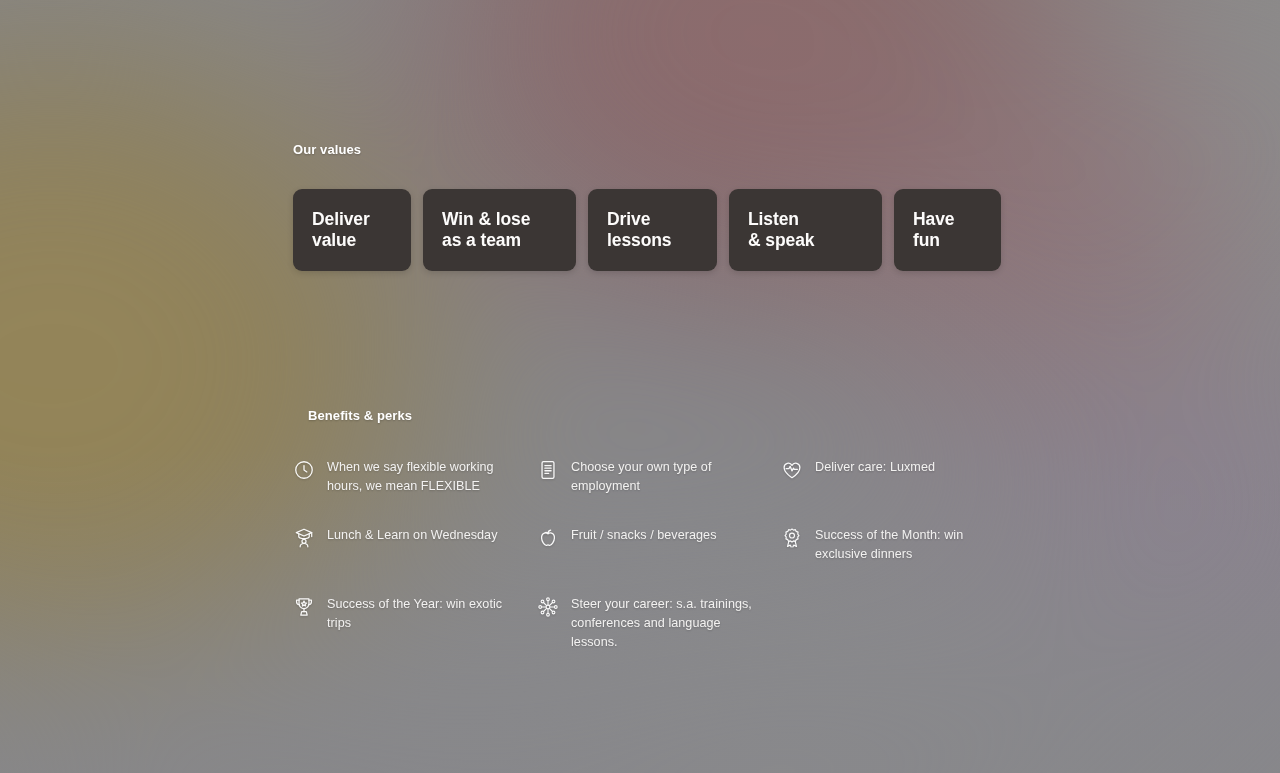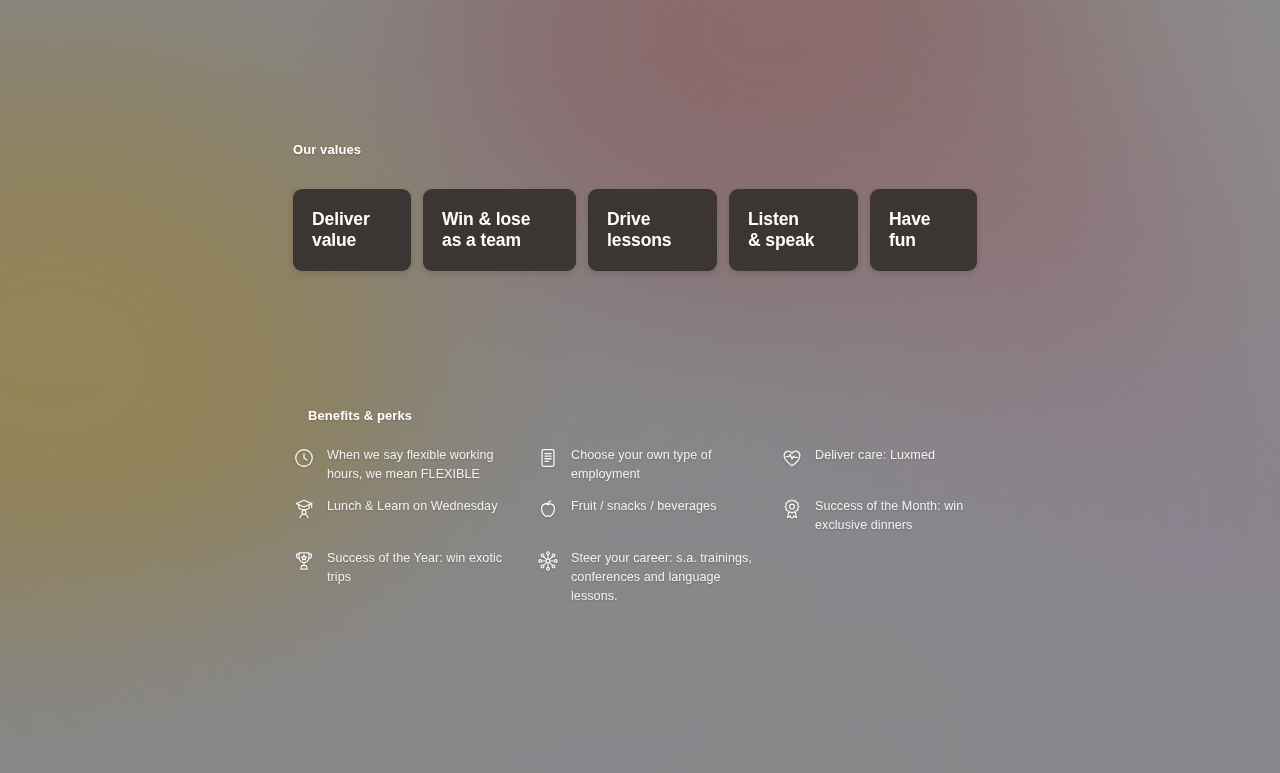--- a/index.html
+++ b/index.html
@@ -140,34 +140,34 @@
     color: #fdfcfb;
     font-size: 17.5px;
     font-weight: 700;
     line-height: 1.18;
     letter-spacing: -0.1px;
     white-space: pre-line;
   }
   .w-deliver { width: 118px; }
   .w-win     { width: 153px; }
   .w-drive   { width: 129px; }
-  .w-listen  { width: 129px; }
+  .w-listen  { width: 153px; }
   .w-have    { width: 107px; }
 
   
   .benefits-label { left: 308px; top: 408px; }
 
   .benefits-grid {
     position: absolute;
     left: 293px;
-    top: 446px;
+    top: 458px;
     width: 720px;
     display: grid;
     grid-template-columns: 244px 244px 232px;
-    row-gap: 13px;
+    row-gap: 30px;
   }
   .benefit {
     display: flex;
     align-items: flex-start;
     gap: 12px;
     padding-right: 14px;
   }
   .benefit .bicon {
     flex: 0 0 auto;
     width: 22px;

